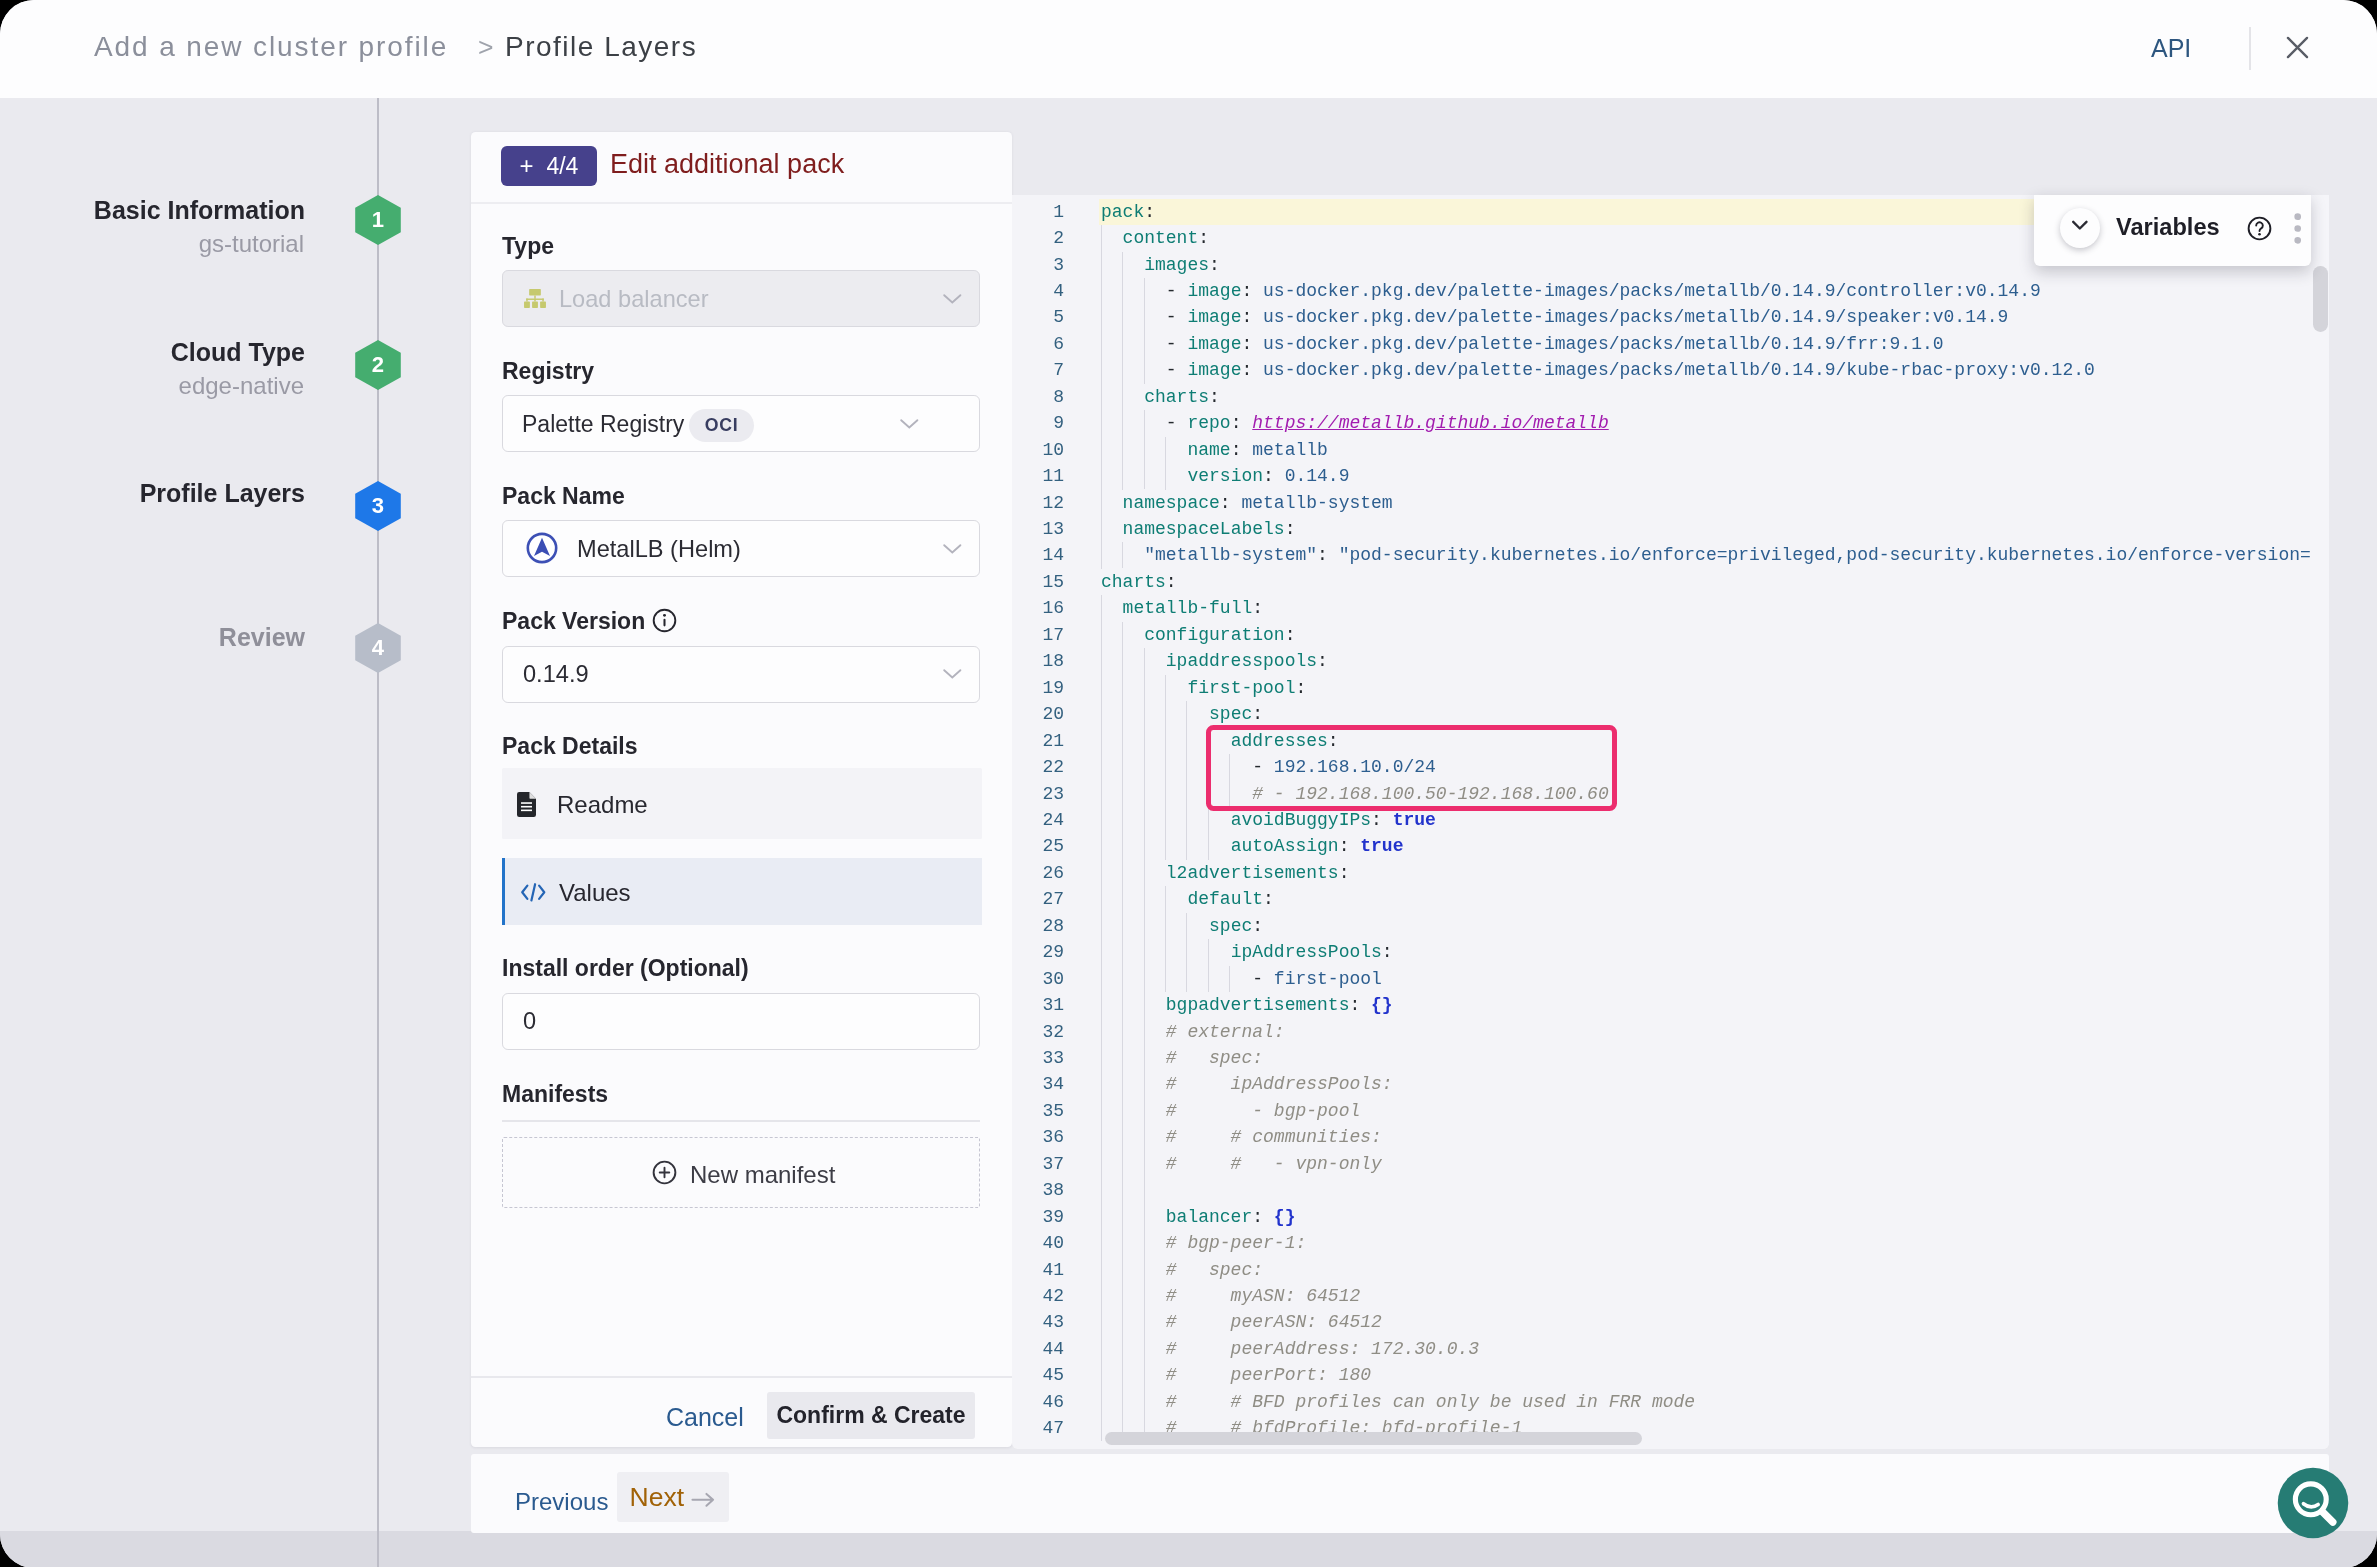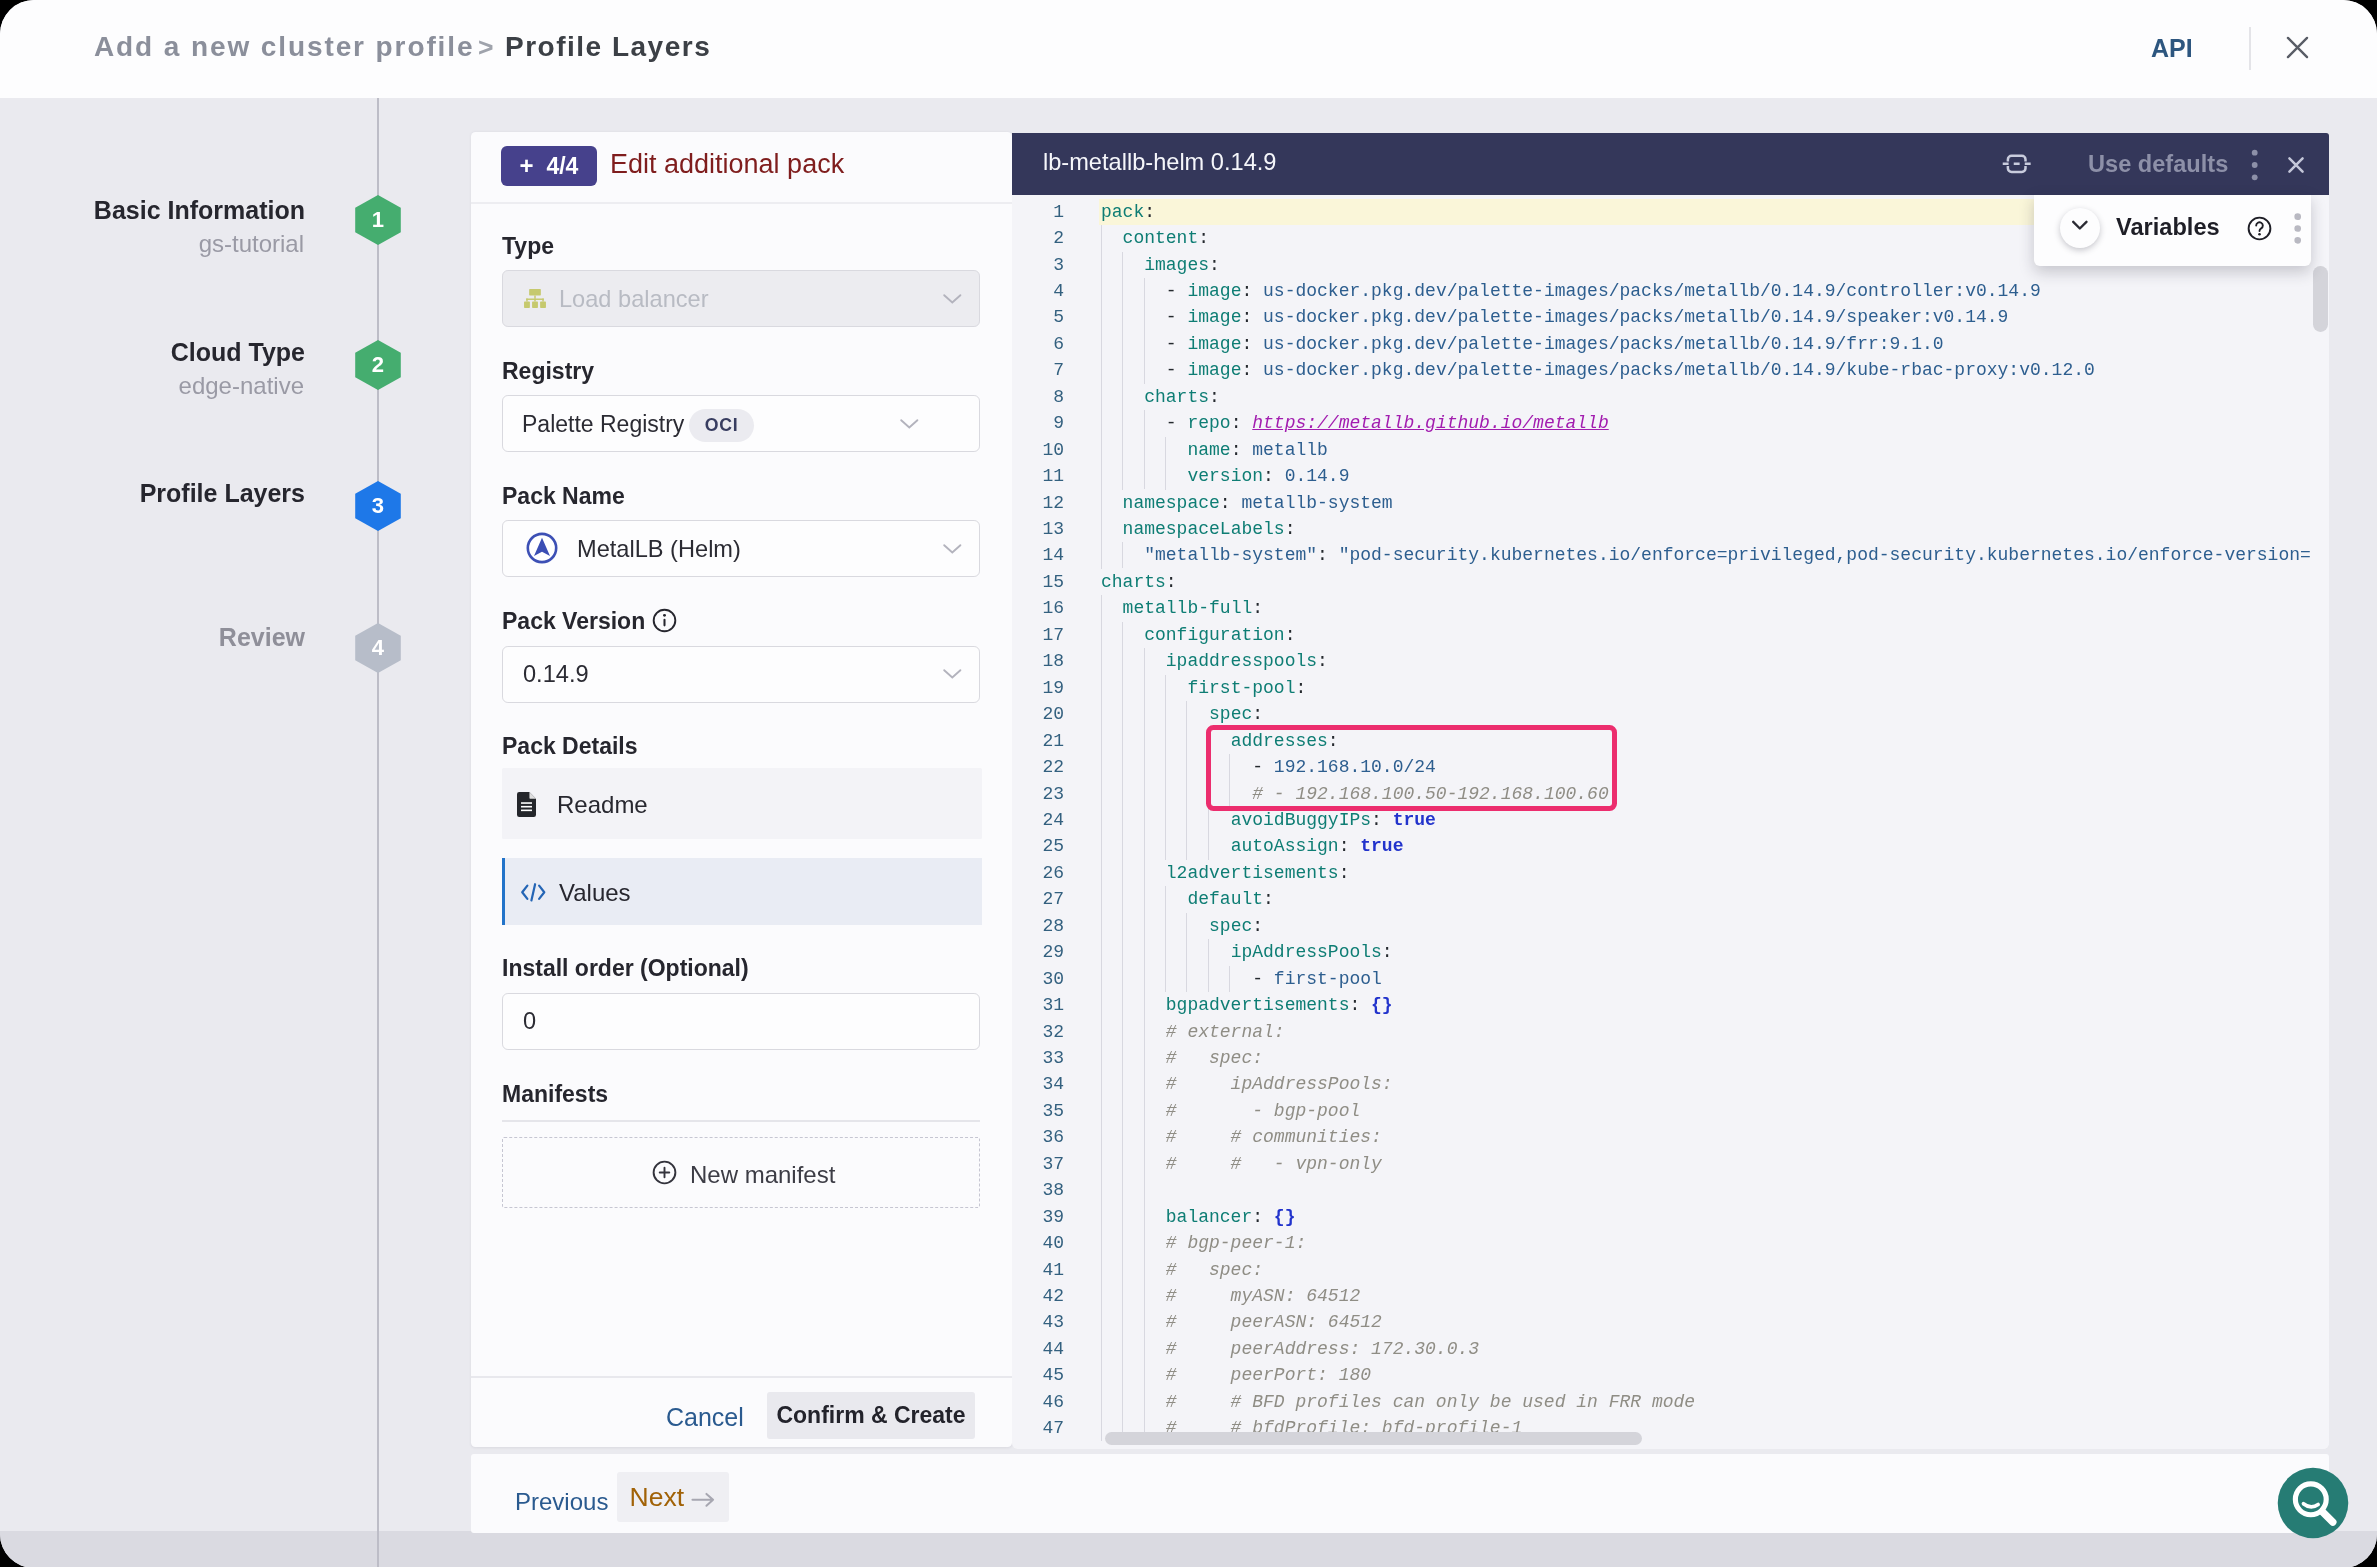--- a/index.html
+++ b/index.html
@@ -1,18 +1,18 @@
 <!DOCTYPE html>
 <html style="font-size:11.8px"><head><meta charset="utf-8"><style>
 * { margin:0; padding:0; box-sizing:border-box; }
 html,body { background:#000; }
 body { width:2377px; height:1568px; font-family:"Liberation Sans", sans-serif; }
 .app { position:absolute; left:0; top:0; width:2377px; height:1568px; background:#eaeaef; border-radius:34px; overflow:hidden; }
 .topbar { position:absolute; left:0; top:0; width:2377px; height:98px; background:#fdfdfe; }
-.abs { position:absolute;font-weight:bold; }
+.abs { position:absolute; }
 .hex { position:absolute; }
 .sline { position:absolute; left:377px; top:98px; width:2.2px; height:1470px; background:#bdbdc7; }
 .sttl { position:absolute; font-size:25px; font-weight:bold; color:#26262e; right:2072px; white-space:nowrap; }
 .ssub { position:absolute; font-size:24px; color:#9a9aa5; right:2073px; white-space:nowrap; }
 .panel { position:absolute; left:471px; top:132px; width:541px; height:1315px; background:#fbfbfd; border-radius:4.4px; box-shadow:0 0.7px 2.9px rgba(40,40,60,0.08); }
 .flabel { position:absolute; left:502px; font-size:23px; font-weight:bold; color:#26262e; }
 .sel { position:absolute; left:502px; width:478px; height:57px; background:#fdfdfe; border:1.5px solid #d9d9df; border-radius:5.9px; }
 .sel.dis { background:#ececf0; }
 .seltext { position:absolute; font-size:23.6px; color:#2b2b33;text-align:right; }
 .chev { position:absolute; left:942px; }
@@ -159,41 +159,20 @@
   <svg width="25" height="25" viewBox="0 0 34 34" style="position:absolute;left:652px;top:1160px">
       <circle cx="17" cy="17" r="14.8" fill="none" stroke="#33333c" stroke-width="2.6"></circle>
       <path d="M17 10.5 V23.5 M10.5 17 H23.5" stroke="#33333c" stroke-width="2.6" stroke-linecap="round"></path>
     </svg>
   <div class="abs" style="left:690px;top:1161px;font-size:24px;font-weight:500;color:#3c3c45">New manifest</div>
 
   <div class="abs" style="left:471px;top:1376px;width:541px;height:1.5px;background:#e8e8ed"></div>
   <div class="abs" style="left:666px;top:1403px;font-size:25px;font-weight:500;color:#2a5a8f">Cancel</div>
   <div class="btn" style="left:767px;top:1392px;width:208px;height:47px;background:#e9e9ee;line-height:47px;color:#23232b;font-weight:bold;font-size:23px">Confirm &amp; Create</div>
 
-  <div class="codehead">
-    <div class="abs" style="left:31px;top:16px;font-size:23.6px;font-weight:500;color:#f5f6fa">lb-metallb-helm 0.14.9</div>
-    <svg width="29.4" height="23.6" viewBox="0 0 40 32" style="position:absolute;left:990px;top:19px">
-        <g stroke="#c9ccdd" stroke-width="3.4" fill="none">
-          <path d="M8 13 V10 a5 5 0 0 1 5 -5 h14 a5 5 0 0 1 5 5 v3"></path>
-          <path d="M8 19 v3 a5 5 0 0 0 5 5 h14 a5 5 0 0 0 5 -5 v-3"></path>
-          <path d="M1 16 h8 M16 16 h8 M31 16 h8"></path>
-        </g>
-      </svg>
-    <div class="abs" style="left:1076px;top:18.4px;font-size:23.6px;color:#8d90a8">Use defaults</div>
-    <svg width="7.4" height="32" viewBox="0 0 10 44" style="position:absolute;left:1239px;top:15.5px">
-        <g fill="#8d90a8">
-          <circle cx="5" cy="5" r="4"></circle>
-          <circle cx="5" cy="22" r="4"></circle>
-          <circle cx="5" cy="39" r="4"></circle>
-        </g>
-      </svg>
-    <svg width="22" height="22" viewBox="0 0 30 30" style="position:absolute;left:1273px;top:20.6px">
-        <path d="M6 6 L24 24 M24 6 L6 24" stroke="#c3c6d8" stroke-width="3.4" stroke-linecap="round"></path>
-      </svg>
-  </div>
   <div class="codebody">
     <div class="yellow"></div>
     <div class="ig" style="left:89px;top:30px;height:344px"></div>
       <div class="ig" style="left:89px;top:400px;height:846px"></div>
       <div class="ig" style="left:110px;top:57px;height:238px"></div>
       <div class="ig" style="left:110px;top:347px;height:26.4px"></div>
       <div class="ig" style="left:110px;top:427px;height:820px"></div>
       <div class="ig" style="left:132px;top:83px;height:106px"></div>
       <div class="ig" style="left:132px;top:215px;height:79px"></div>
       <div class="ig" style="left:132px;top:453px;height:793px"></div>

